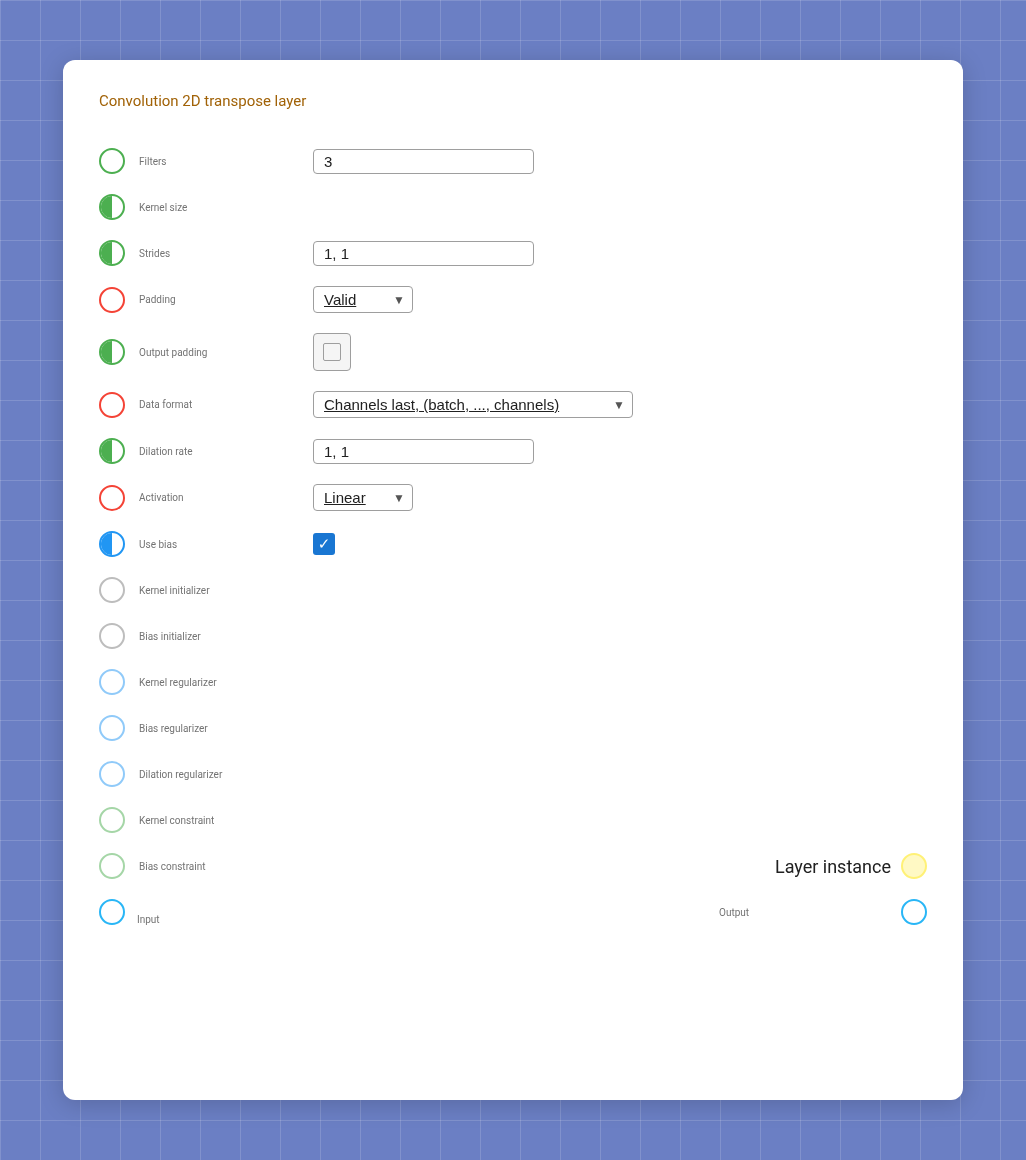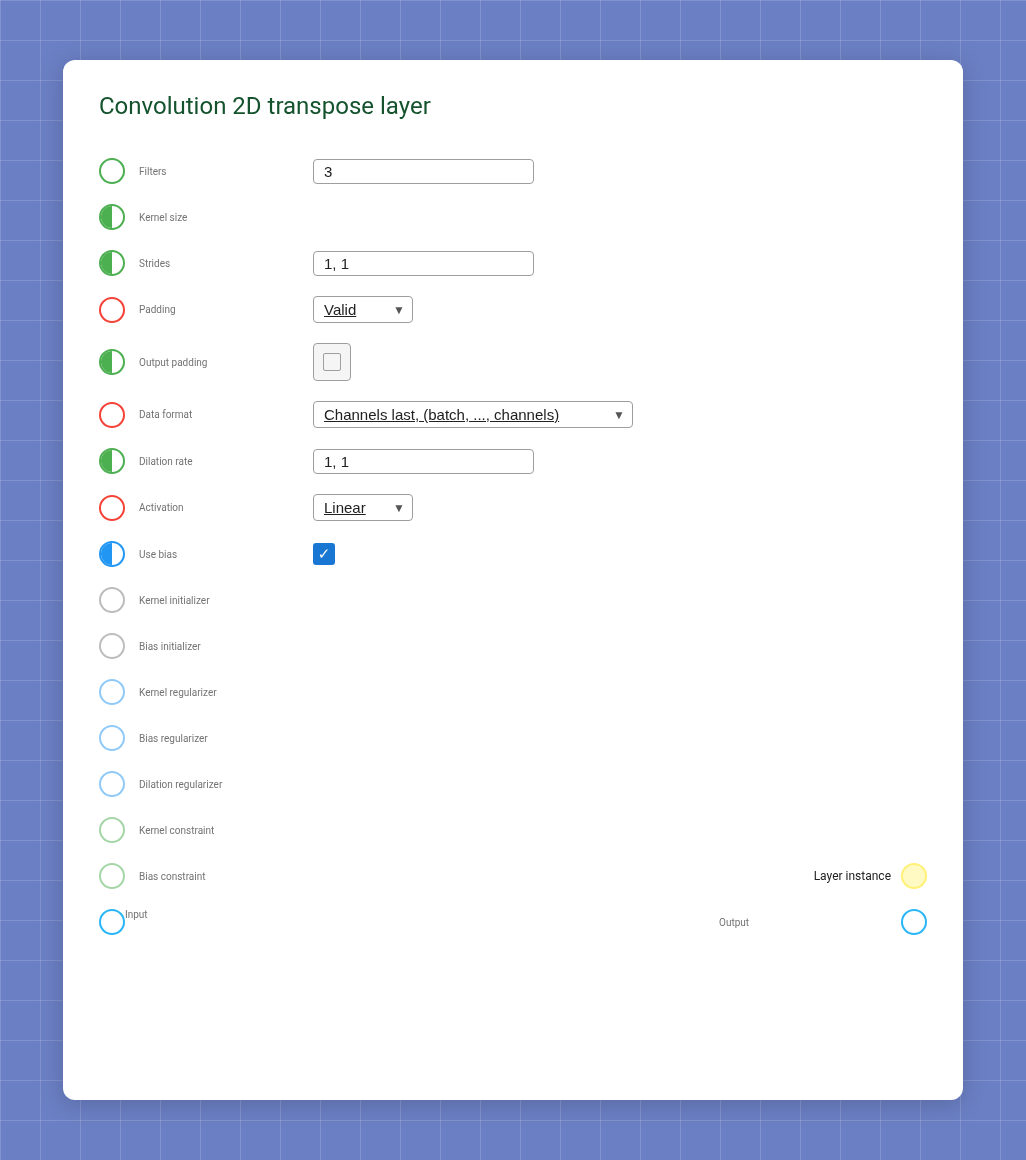--- a/index.html
+++ b/index.html
@@ -22,23 +22,23 @@
       background: #ffffff;
       border-radius: 12px;
       padding: 32px 36px 36px 36px;
       width: 900px;
       min-height: 1040px;
       box-shadow: 0 4px 24px rgba(0,0,0,0.18);
       position: relative;
     }
 
     .card-title {
-      font-size: 24px;
+      font-size: 15px;
       font-weight: 400;
-      color: #14532d;
+      color: #a16207;
       margin-bottom: 28px;
     }
 
     .row {
       display: flex;
       align-items: center;
       padding: 10px 0;
       gap: 14px;
       position: relative;
     }
@@ -202,35 +202,35 @@
     
     .right-connector {
       position: absolute;
       right: 0;
       display: flex;
       align-items: center;
       gap: 10px;
     }
 
     .right-label {
-      font-size: 12px;
+      font-size: 18px;
       color: #212121;
     }
 
     .bottom-row {
       display: flex;
       align-items: center;
       justify-content: space-between;
       padding: 10px 0;
     }
 
     .bottom-left {
       display: flex;
-      align-items: flex-start;
-      gap: 0;
+      align-items: flex-end;
+      gap: 12px;
     }
 
     .bottom-right {
       display: flex;
       align-items: center;
       gap: 22px;
     }
   </style>
 </head>
 <body>

